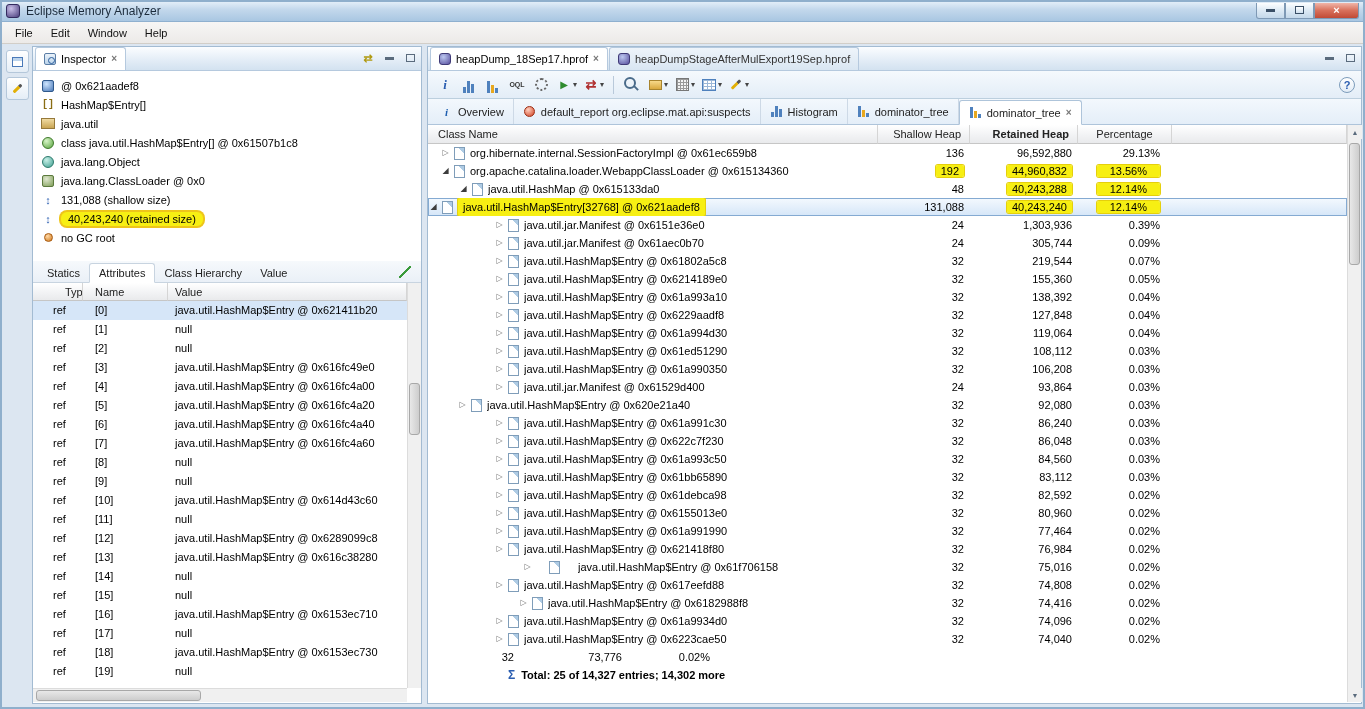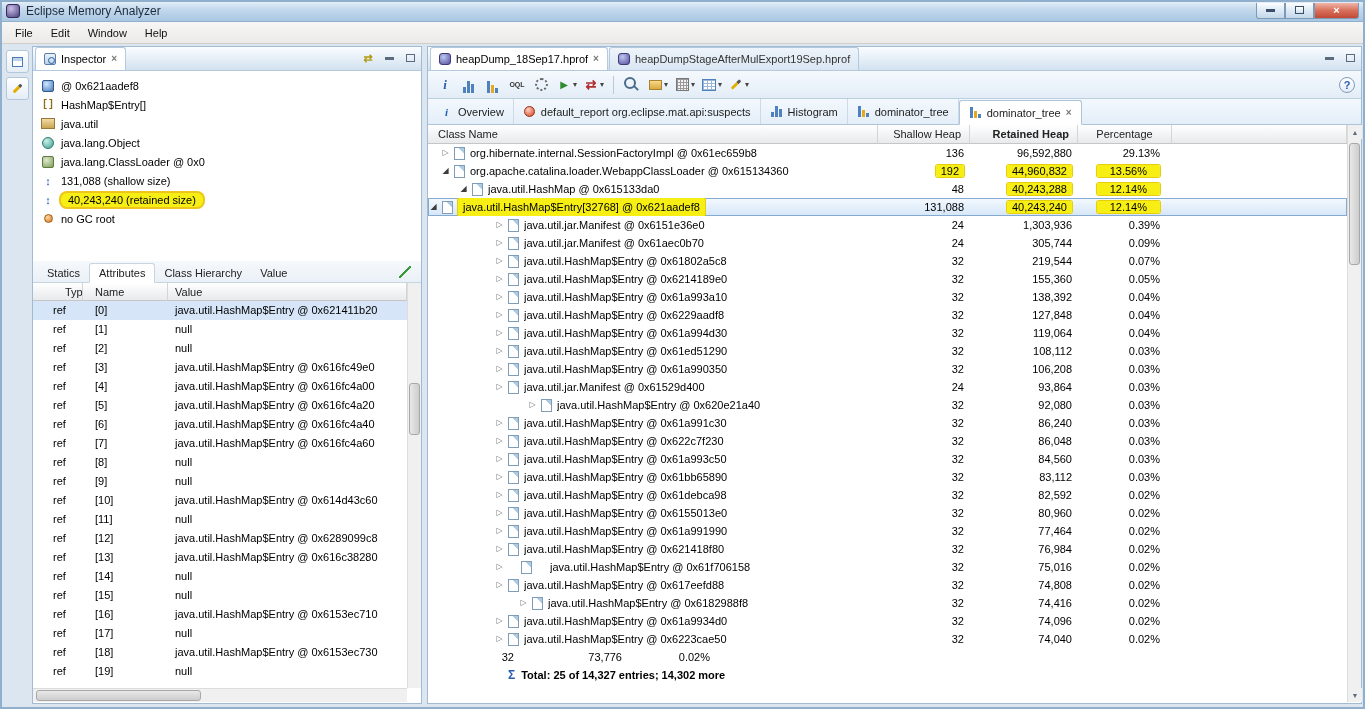--- a/index.html
+++ b/index.html
@@ -218,20 +218,24 @@
 </div>
       <div class="insp-item">
   <span class="ic ic-array-icon"></span>
   <span class="lbl">HashMap$Entry[]</span>
 </div>
       <div class="insp-item">
   <span class="ic ic-package-icon"></span>
   <span class="lbl">java.util</span>
 </div>
       <div class="insp-item">
+  <span class="ic ic-class-icon"></span>
+  <span class="lbl">class java.util.HashMap$Entry[] @ 0x61507b1c8</span>
+</div>
+      <div class="insp-item">
   <span class="ic ic-super-icon"></span>
   <span class="lbl">java.lang.Object</span>
 </div>
       <div class="insp-item">
   <span class="ic ic-loader-icon"></span>
   <span class="lbl">java.lang.ClassLoader @ 0x0</span>
 </div>
       <div class="insp-item">
   <span class="ic ic-shallow-icon"></span>
   <span class="lbl">131,088 (shallow size)</span>
@@ -611,21 +615,21 @@
   <span class="c-nm" style="padding-left: 66px;">
     <span class="twist tw-col"></span>
     <span class="doc"></span>
     <span class="nm-text">java.util.jar.Manifest @ 0x61529d400</span>
   </span>
   <span class="c-sh"><span class="v">24</span></span>
   <span class="c-re"><span class="v">93,864</span></span>
   <span class="c-pc"><span class="v">0.03%</span></span>
 </div>
         <div class="trow">
-  <span class="c-nm" style="padding-left: 99px;">
+  <span class="c-nm" style="padding-left: 29px;">
     <span class="twist tw-col"></span>
     <span class="doc"></span>
     <span class="nm-text">java.util.HashMap$Entry @ 0x620e21a40</span>
   </span>
   <span class="c-sh"><span class="v">32</span></span>
   <span class="c-re"><span class="v">92,080</span></span>
   <span class="c-pc"><span class="v">0.03%</span></span>
 </div>
         <div class="trow">
   <span class="c-nm" style="padding-left: 66px;">
@@ -701,21 +705,21 @@
   <span class="c-nm" style="padding-left: 66px;">
     <span class="twist tw-col"></span>
     <span class="doc"></span>
     <span class="nm-text">java.util.HashMap$Entry @ 0x621418f80</span>
   </span>
   <span class="c-sh"><span class="v">32</span></span>
   <span class="c-re"><span class="v">76,984</span></span>
   <span class="c-pc"><span class="v">0.02%</span></span>
 </div>
         <div class="trow">
-  <span class="c-nm" style="padding-left: 66px; gap: 16px;">
+  <span class="c-nm" style="padding-left: 94px; gap: 16px;">
     <span class="twist tw-col"></span>
     <span class="doc"></span>
     <span class="nm-text">java.util.HashMap$Entry @ 0x61f706158</span>
   </span>
   <span class="c-sh"><span class="v">32</span></span>
   <span class="c-re"><span class="v">75,016</span></span>
   <span class="c-pc"><span class="v">0.02%</span></span>
 </div>
         <div class="trow">
   <span class="c-nm" style="padding-left: 66px;">

